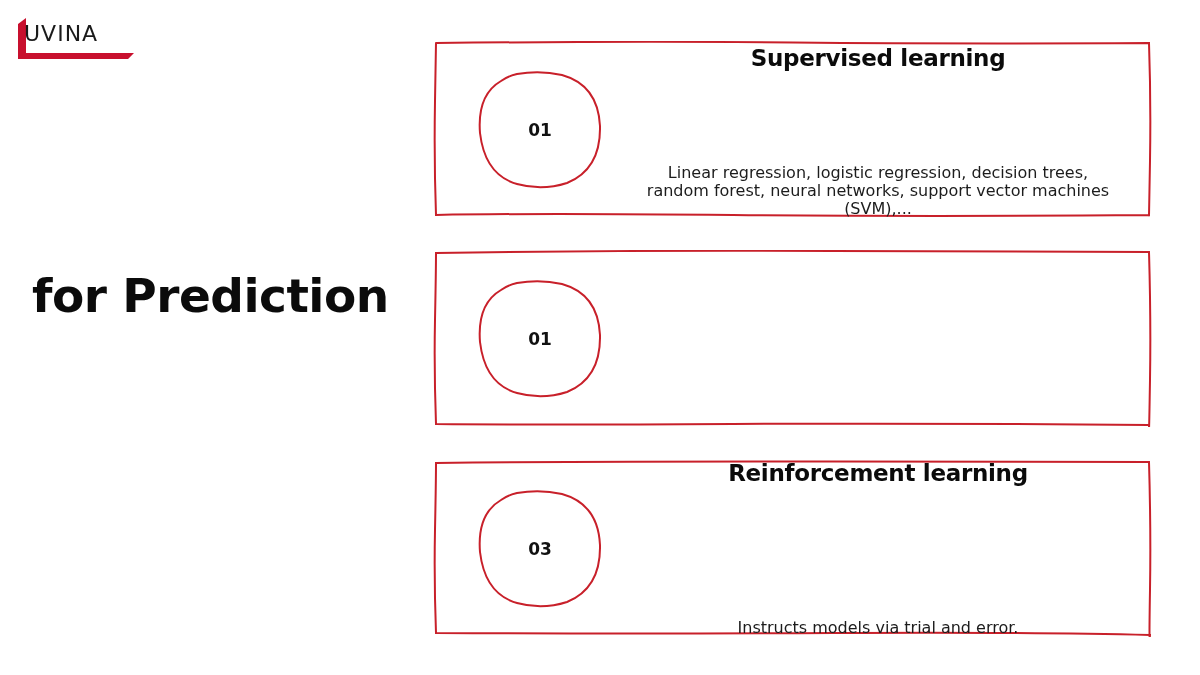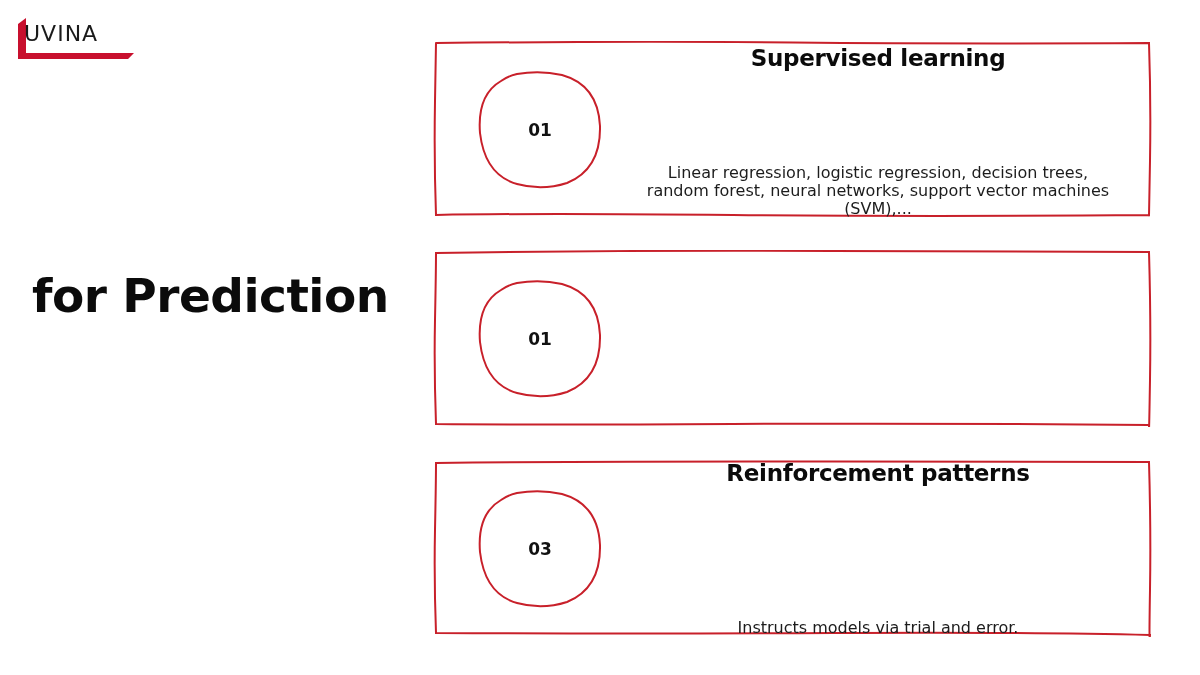--- a/index.html
+++ b/index.html
@@ -89,16 +89,16 @@
 
 <div class="card" id="card-3">
   <svg class="card-frame" width="719" height="177" viewBox="0 0 719 177">
     <path d="M3,3 Q200,1 400,1.5 T716,2 Q718,70 717,130 T717,175 Q600,172 400,173 T3,173 Q1,120 2,70 T3,3 Z" fill="none" stroke="#c8202a" stroke-width="2"></path>
   </svg>
   <svg class="card-circle" width="126" height="118" viewBox="0 0 126 118">
     <path d="M40,3 Q63,-1 85,4 Q121,14 123,55 Q124,98 90,112 Q65,120 40,113 Q8,104 3,62 Q0,24 24,10 Q31,5 40,3 Z" fill="none" stroke="#c8202a" stroke-width="2"></path>
   </svg>
   <div class="card-number">03</div>
   <div class="card-body">
-    <div class="card-title">Reinforcement patterns</div>
+    <div class="card-title">Reinforcement learning</div>
     <div class="card-desc">Instructs models via trial and error.</div>
   </div>
 </div>
 
 </body></html>

